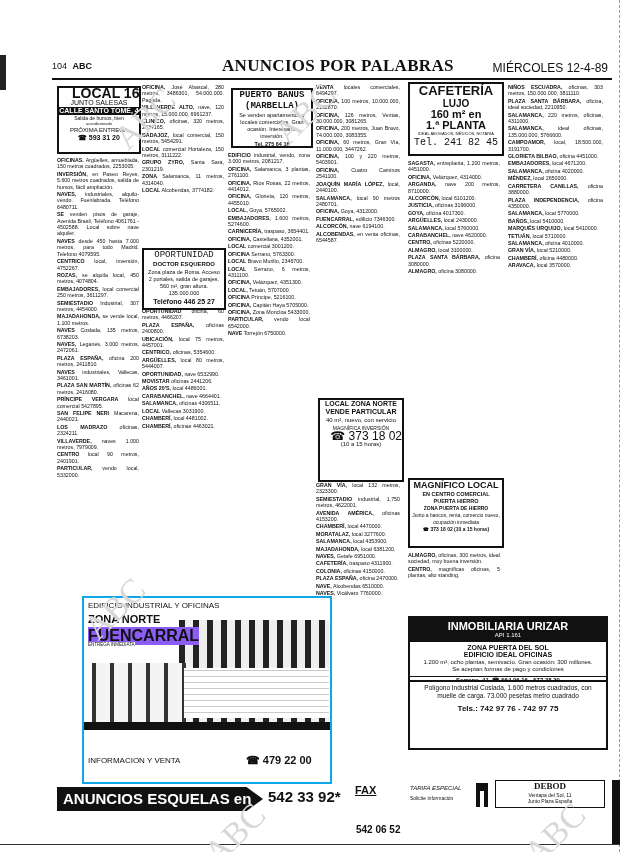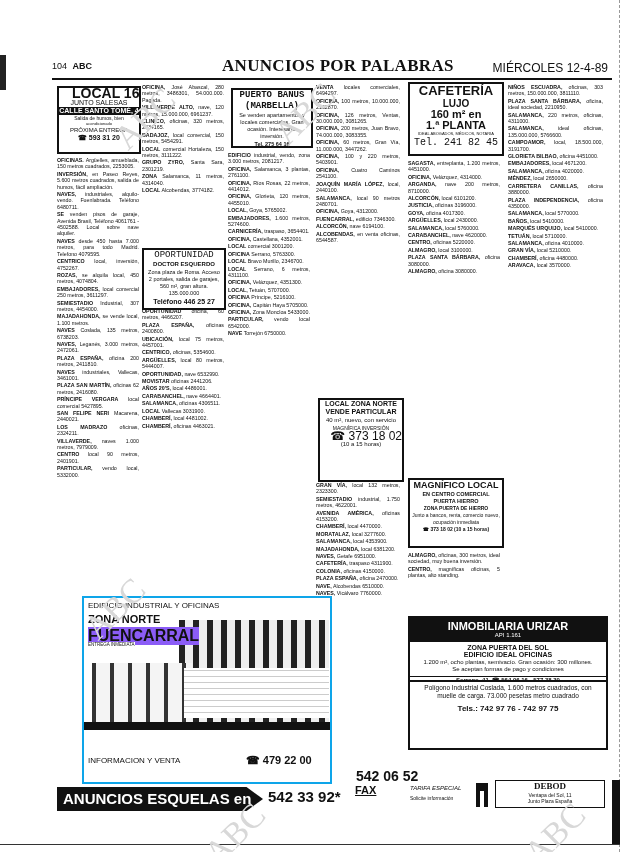--- a/index.html
+++ b/index.html
@@ -256,21 +256,21 @@
 </div>
 
 <div class="box" style="left:408px;top:680px;width:196px;height:66px;font-size:6.5px;line-height:8px;">
   <span style="display:block;padding:2px 12px;">Polígono Industrial Coslada, 1.600 metros cuadrados, con muelle de carga. 73.000 pesetas metro cuadrado</span>
   <span class="l" style="font-weight:bold;font-size:8px;margin-top:3px;">Tels.: 742 97 76 - 742 97 75</span>
 </div>
 
 <div class="esq">ANUNCIOS ESQUELAS en ABC</div>
 <div style="position:absolute;left:268px;top:788px;font-size:15px;font-weight:bold;">542 33 92*</div>
 <div style="position:absolute;left:355px;top:784px;font-size:11px;font-weight:bold;text-decoration:underline;">FAX</div>
-<div style="position:absolute;left:348px;top:768px;font-size:14px;font-weight:bold;padding-left:8px;">542 06 52</div>
+<div style="position:absolute;left:348px;top:824px;font-size:10px;font-weight:bold;padding-left:8px;">542 06 52</div>
 <div style="position:absolute;left:410px;top:785px;font-size:6px;font-style:italic;">TARIFA ESPECIAL</div>
 <div style="position:absolute;left:410px;top:795px;font-size:5px;">Solicite información</div>
 <div style="position:absolute;left:476px;top:783px;width:12px;height:24px;background:#111;">
     <div style="position:absolute;left:4px;top:8px;width:4px;height:16px;background:#fff;"></div>
   </div>
 <div style="position:absolute;left:495px;top:780px;width:108px;height:26px;border:1px solid #111;text-align:center;font-size:5px;line-height:6px;">
   <span class="l" style="display:block;font-family:'Liberation Serif',serif;font-weight:bold;font-size:9px;line-height:11px;">DEBOD</span>
   <span style="display:block;">Ventapa del Sol, 11</span>
   <span style="display:block;">Junto Plaza España</span>
 </div>

